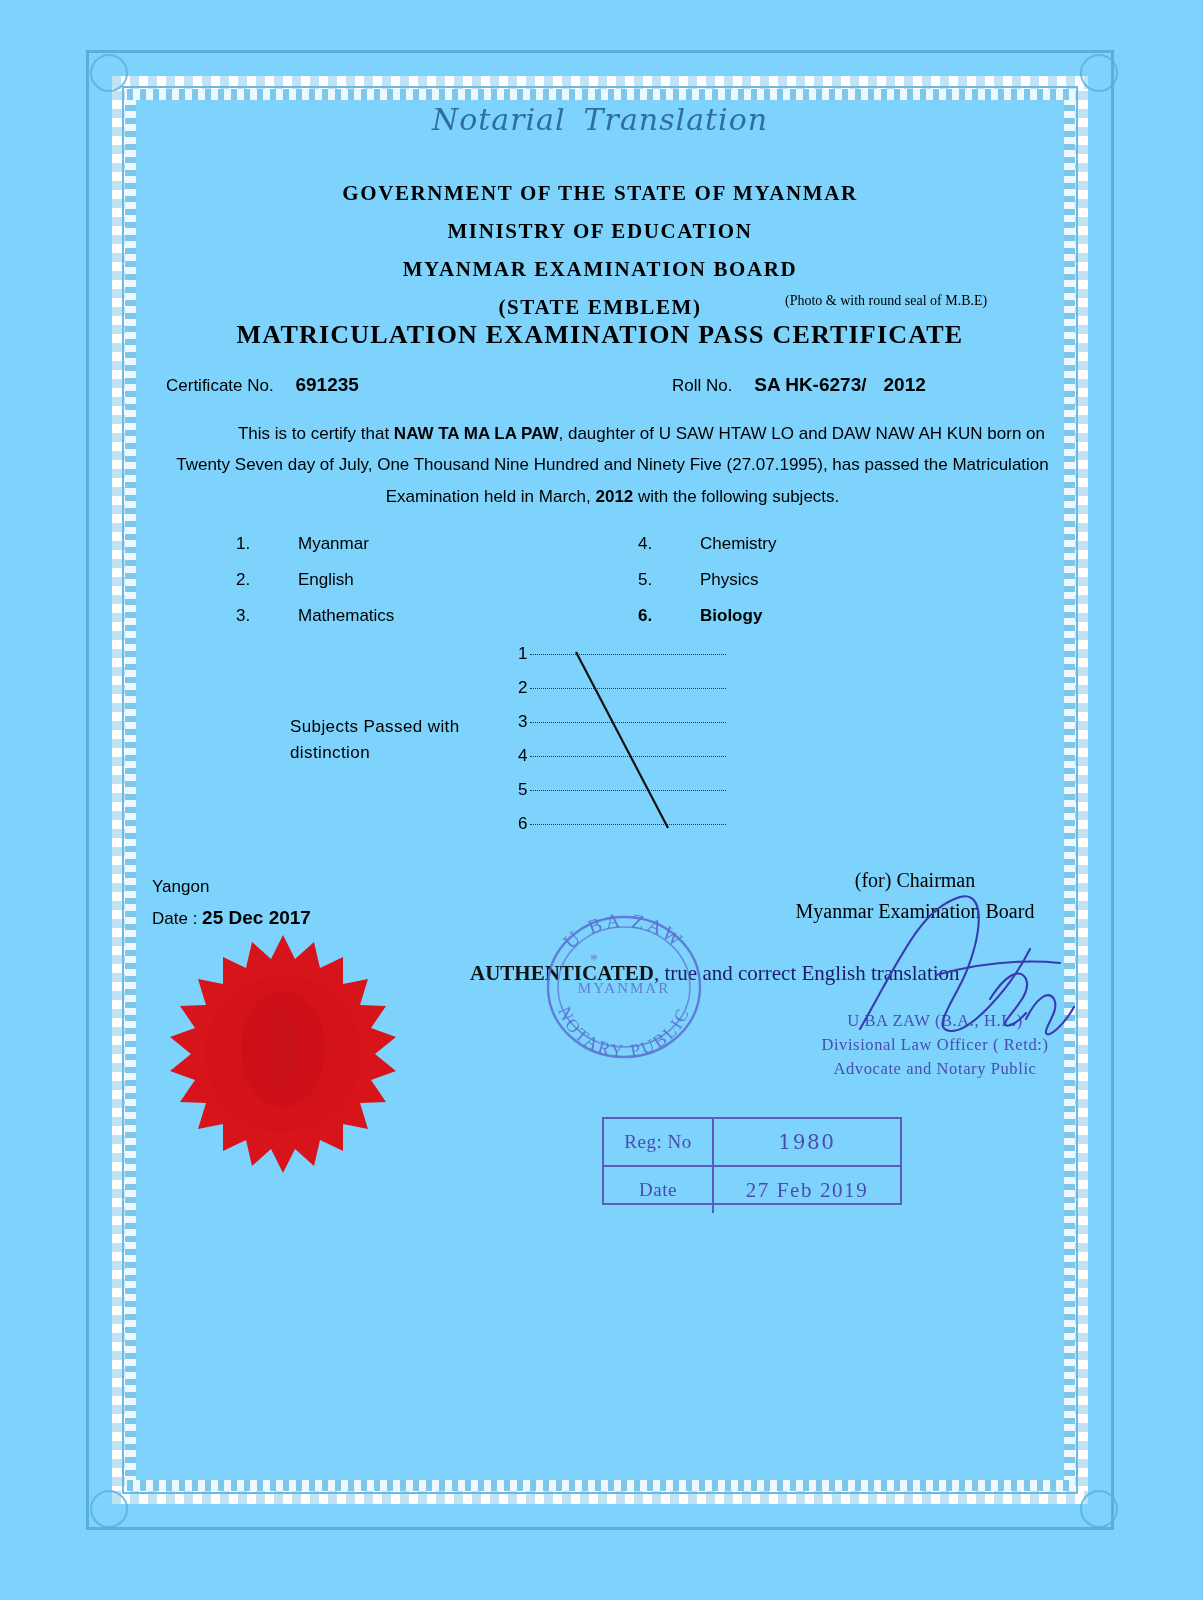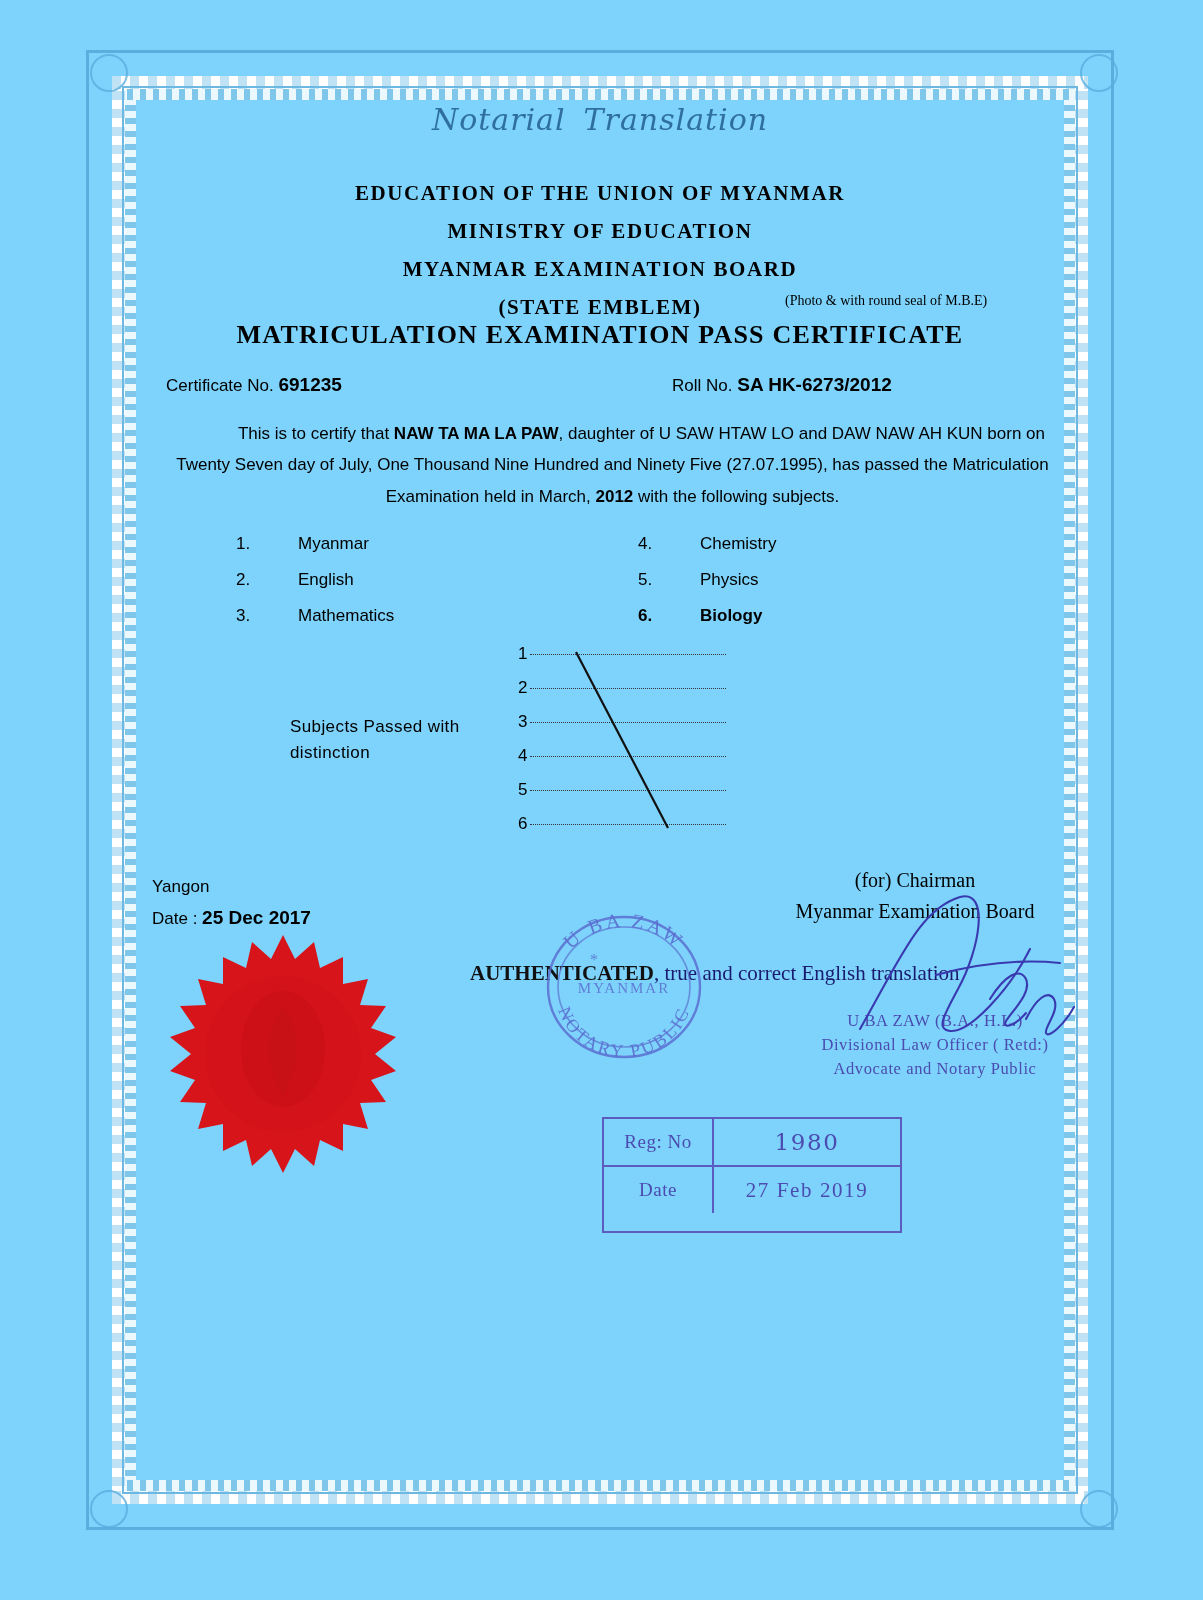--- a/index.html
+++ b/index.html
@@ -132,21 +132,21 @@
   }
 
   .ids {
     position: relative;
     margin-top: 24px;
     height: 28px;
     font-size: 17px;
   }
   .cert-no { position: absolute; left: 26px; top: 0; }
   .roll-no { position: absolute; left: 532px; top: 0; }
-  .ids b { font-weight: bold; font-size: 19px; }
+  .ids b { font-weight: bold; font-size: 19px; margin-left: 17px; }
 
   .body-text {
     margin-top: 16px;
     font-size: 17px;
     line-height: 1.85;
     text-align: center;
     padding: 0 5px 0 30px;
   }
   .body-text .indent { display:inline-block; width: 58px; }
   .body-text b { font-weight: bold; }
@@ -261,21 +261,21 @@
   .wax-seal svg { width: 270px; height: 270px; }
 
   
   .signature { position: absolute; left: 700px; top: 20px; width: 300px; height: 190px; }
   .signature svg { width: 300px; height: 190px; }
 
   
   .reg-box {
     position: absolute;
     left: 462px; top: 258px;
-    width: 300px; height: 116px;
+    width: 300px; height: 88px;
     border: 2px solid #5b5bc0;
     box-sizing: border-box;
     color: #4b4bb0;
   }
   .reg-row {
     display: flex;
     height: 46px;
     border-bottom: 2px solid #5b5bc0;
   }
   .reg-row:last-child { border-bottom: none; }
@@ -289,21 +289,21 @@
   }
   .reg-val {
     flex: 1;
     display: flex; align-items: center; justify-content: center;
     font-family: "Liberation Serif", serif;
     font-size: 21px;
     letter-spacing: 1.6px;
   }
   .reg-val.hand {
     font-family: "DejaVu Serif", serif;
-    font-size: 23px;
+    font-size: 20px;
   }
 </style>
 </head>
 <body>
 
 <div id="page">
 
   <div class="border-outer"></div>
   <div class="border-band"></div>
   <div class="border-band2"></div>
@@ -313,21 +313,21 @@
   <div class="corner c-bl"></div>
   <div class="corner c-br"></div>
 
   <div id="content">
 
     <div class="notarial">
       <span>Notarial</span><span class="gap"></span><span>Translation</span>
     </div>
 
     <div class="govt-block">
-      <div>EDUCATION  OF  THE  UNION  OF  MYANMAR</div>
+      <div>GOVERNMENT  OF  THE  STATE  OF  MYANMAR</div>
       <div>MINISTRY  OF  EDUCATION</div>
       <div>MYANMAR  EXAMINATION  BOARD</div>
     </div>
 
     <div class="emblem-row">
       <span>(STATE    EMBLEM)</span>
       <span class="photo-note">(Photo &amp; with round seal of M.B.E)</span>
     </div>
 
     <div class="main-title">MATRICULATION  EXAMINATION  PASS  CERTIFICATE</div>

